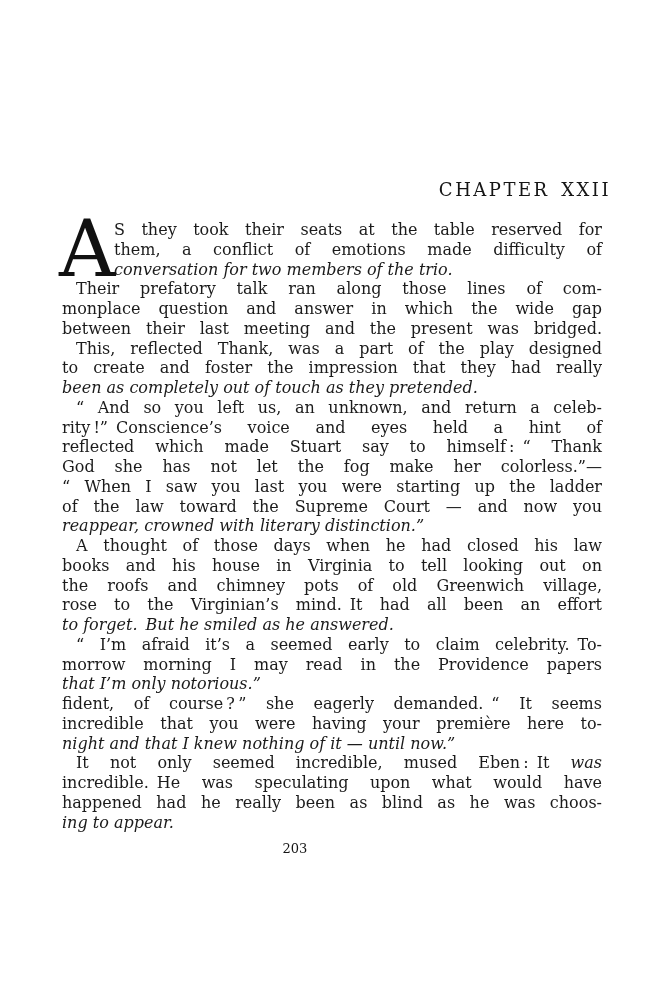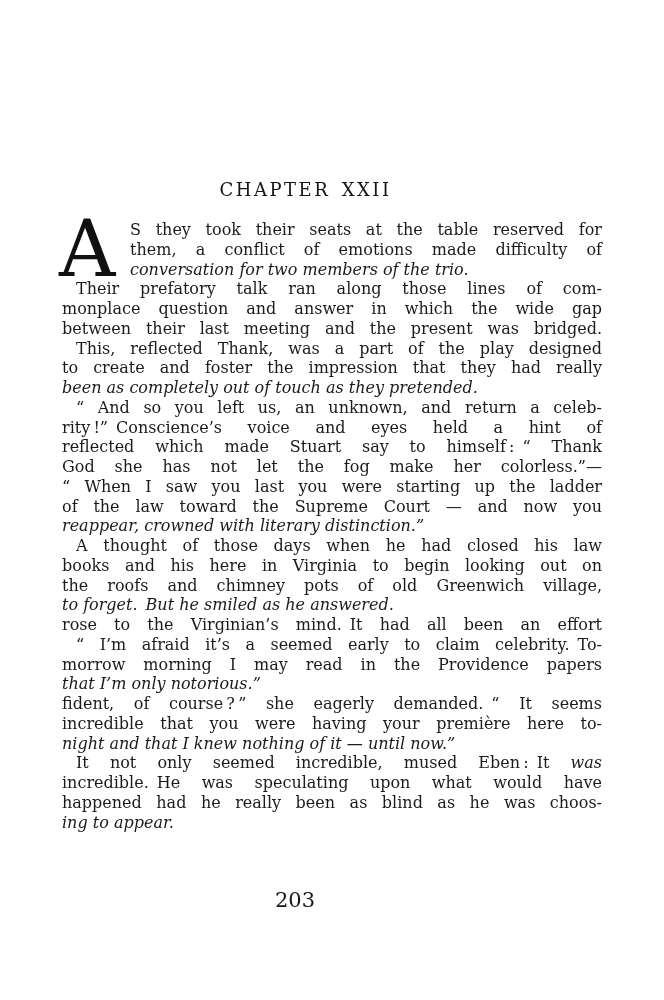--- a/index.html
+++ b/index.html
@@ -10,21 +10,21 @@
     background: #ffffff;
     color: #1b1b1b;
     font-family: "DejaVu Serif", serif;
     overflow: hidden;
   }
   .chapter-heading {
     position: absolute;
     top: 179px;
     left: 0;
     width: 611px;
-    text-align: center;
+    text-align: right;
     font-size: 18px;
     line-height: 22px;
     letter-spacing: 2.5px;
     color: #151515;
   }
   .text-block {
     position: absolute;
     top: 220px;
     left: 62px;
     width: 540px;
@@ -34,37 +34,37 @@
   .para { margin: 0; padding: 0; }
   .line {
     text-align: justify;
     text-align-last: justify;
     height: 19.75px;
     overflow: visible;
   }
   .line.last { text-align-last: left; font-style: italic; }
   .line.indent { padding-left: 14px; }
   .dropcap-para { position: relative; }
-  .dropcap-para .line { margin-left: 68px; }
+  .dropcap-para .line { margin-left: 52px; }
   .dropcap {
     position: absolute;
     left: -3px;
     top: -1px;
     font-size: 78px;
     line-height: 60px;
     color: #111111;
   }
   em { font-style: italic; }
   .page-number {
     position: absolute;
-    top: 891px;
+    top: 840px;
     left: 25px; 
     width: 540px;
     text-align: center;
-    font-size: 21px;
+    font-size: 13px;
     line-height: 18px;
     color: #151515;
   }
 </style>
 </head>
 <body>
 
 <div class="page">
 
   <div class="chapter-heading">CHAPTER XXII</div>
@@ -95,24 +95,24 @@
       <div class="line">rity !” Conscience’s voice and eyes held a hint of</div>
       <div class="line">reflected which made Stuart say to himself : “ Thank</div>
       <div class="line">God she has not let the fog make her colorless.”—</div>
       <div class="line">“ When I saw you last you were starting up the ladder</div>
       <div class="line">of the law toward the Supreme Court — and now you</div>
       <div class="line last">reappear, crowned with literary distinction.”</div>
     </div>
 
     <div class="para">
       <div class="line indent">A thought of those days when he had closed his law</div>
-      <div class="line">books and his here in Virginia to begin looking out on</div>
+      <div class="line">books and his house in Virginia to tell looking out on</div>
       <div class="line">the roofs and chimney pots of old Greenwich village,</div>
+      <div class="line">rose to the Virginian’s mind. It had all been an effort</div>
       <div class="line last">to forget. But he smiled as he answered.</div>
-      <div class="line">rose to the Virginian’s mind. It had all been an effort</div>
     </div>
 
     <div class="para">
       <div class="line indent">“ I’m afraid it’s a seemed early to claim celebrity. To-</div>
       <div class="line">morrow morning I may read in the Providence papers</div>
       <div class="line last">that I’m only notorious.”</div>
     </div>
 
     <div class="para">
       <div class="line">fident, of course ? ” she eagerly demanded. “ It seems</div>

